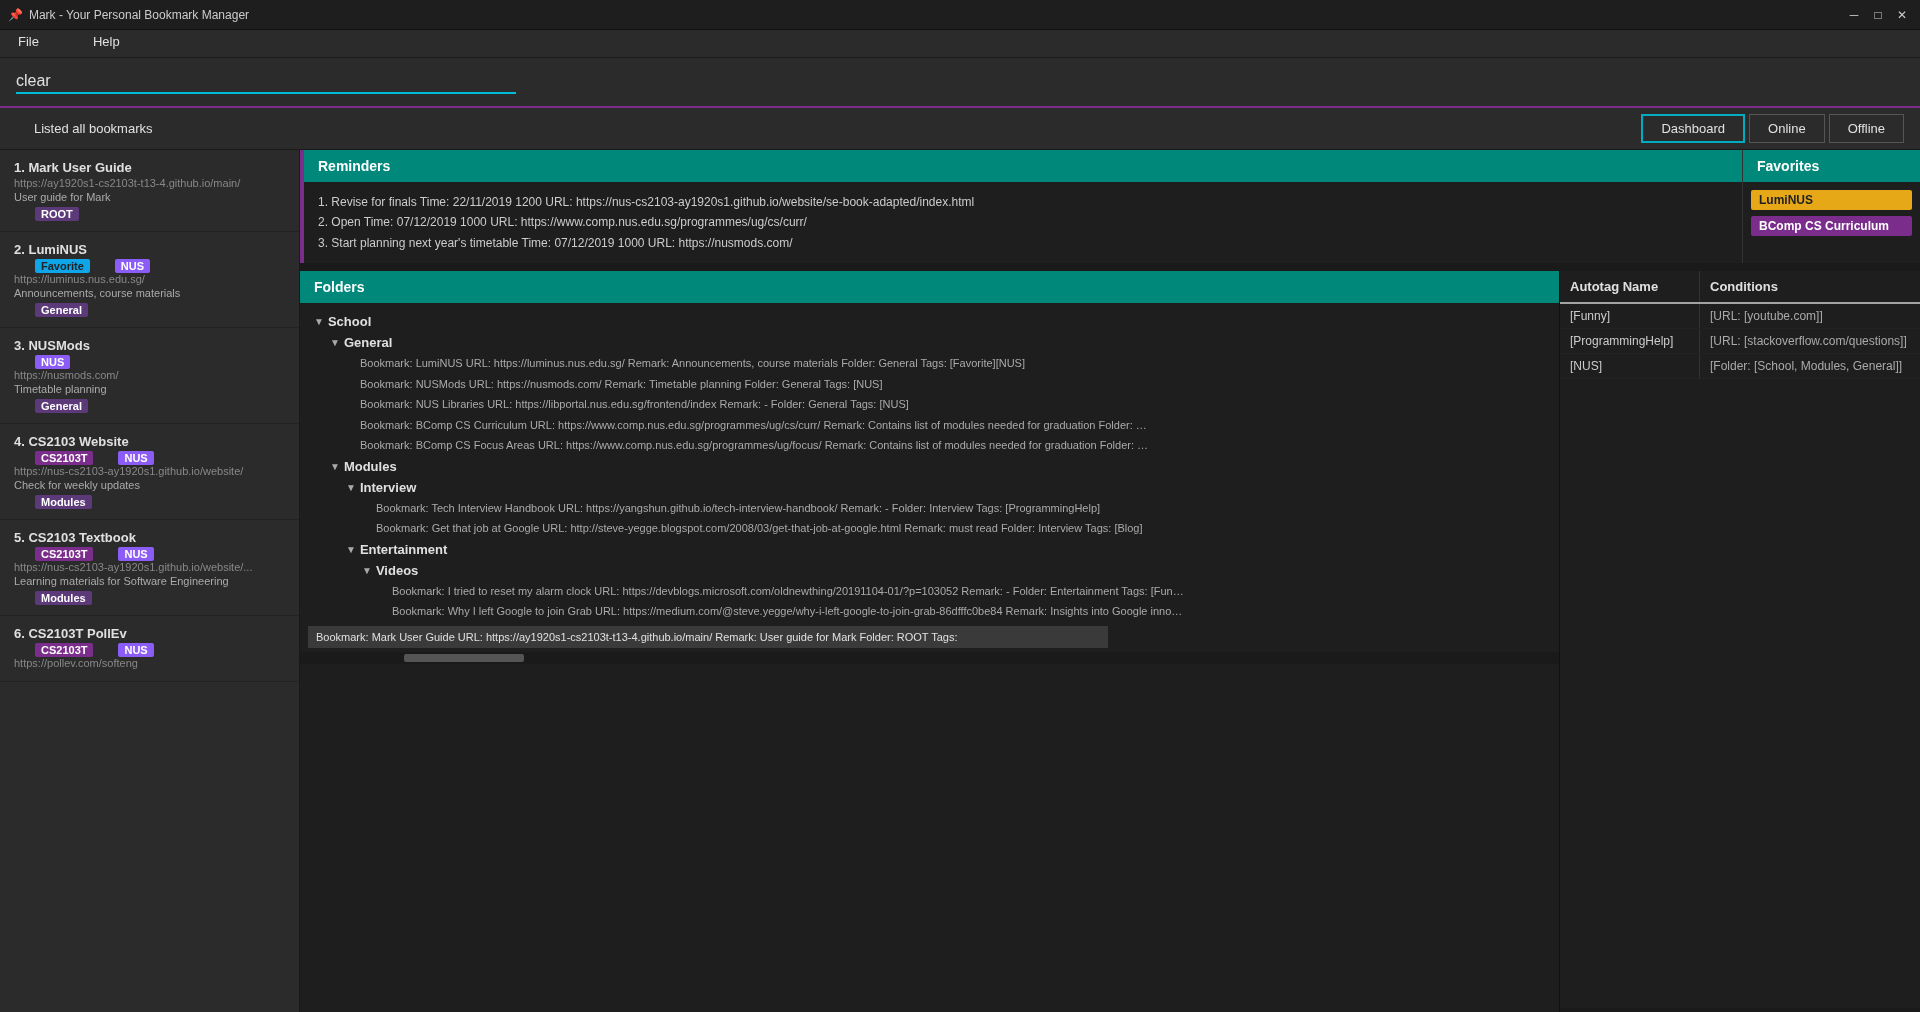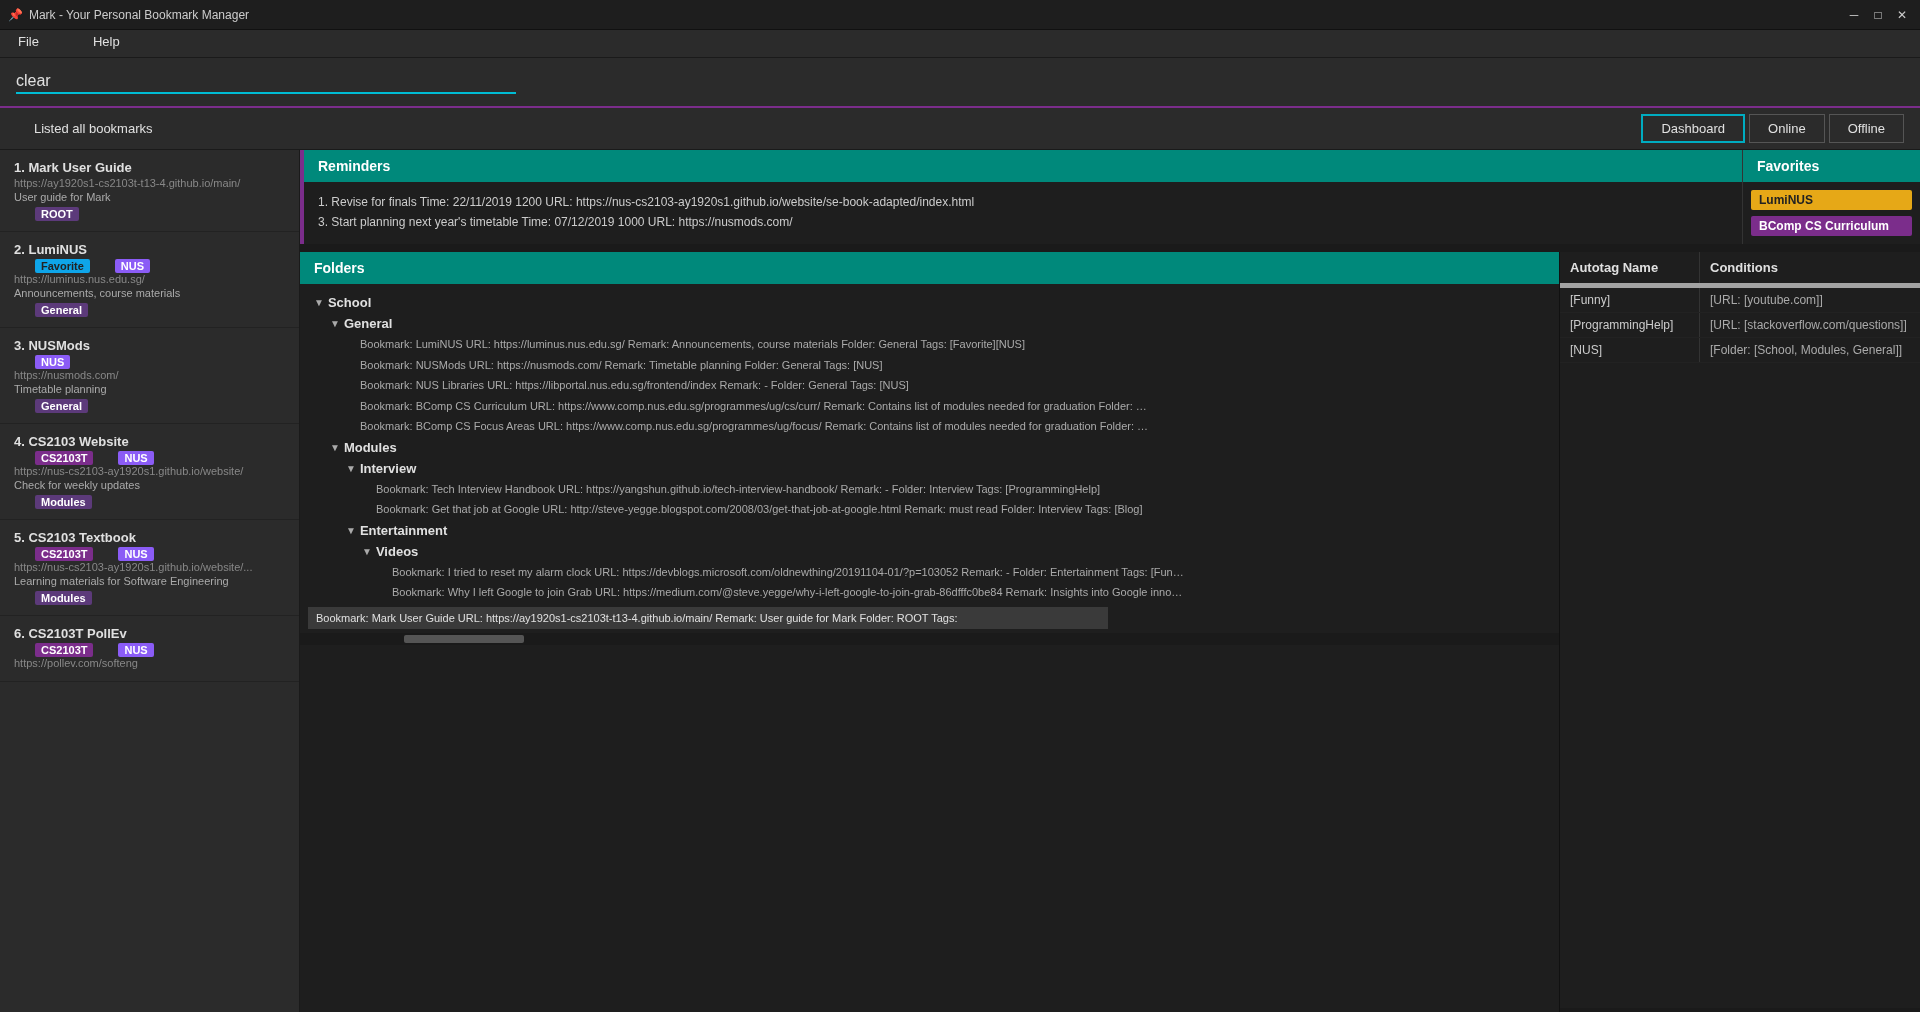--- a/index.html
+++ b/index.html
@@ -61,21 +61,21 @@
     #folders-content { padding: 4px 0; }
     .folder-root { padding: 4px 8px; }
     .folder-name { display: flex; align-items: center; gap: 4px; padding: 3px 6px; font-weight: 600; color: #e0e0e0; cursor: pointer; }
     .folder-arrow { color: #aaa; font-size: 10px; }
     .subfolder { margin-left: 16px; }
     .bookmark-row { margin-left: 32px; padding: 2px 4px; font-size: 11px; color: #aaa; line-height: 1.5; white-space: nowrap; overflow: hidden; text-overflow: ellipsis; max-width: 800px; cursor: pointer; }
     .bookmark-row.selected { background: #3a3a3a; color: #e0e0e0; }
 
     
     #autotag-panel { width: 360px; background: #1e1e1e; flex-shrink: 0; display: flex; flex-direction: column; }
-    #autotag-header { display: flex; border-bottom: 5px solid #a3a3a3; align-items: flex-end; }
+    #autotag-header { display: flex; border-bottom: 2px solid #a3a3a3; align-items: flex-end; }
     .autotag-col { padding: 8px 10px; font-weight: 600; color: #e0e0e0; font-size: 13px; }
     .autotag-col:first-child { width: 140px; border-right: 1px solid #333; }
     #autotag-rows { flex: 1; overflow-y: auto; }
     .autotag-row { display: flex; border-bottom: 1px solid #222; }
     .autotag-cell { padding: 5px 10px; font-size: 12px; color: #aaa; }
     .autotag-cell:first-child { width: 140px; border-right: 1px solid #333; color: #ccc; }
     #favorites-header { background: #00897b; padding: 8px 14px; font-weight: 600; color: #fff; font-size: 14px; }
     #favorites-content { padding: 8px; display: flex; flex-direction: column; gap: 4px; }
     .fav-tag { padding: 3px 8px; border-radius: 2px; font-size: 12px; font-weight: 600; cursor: pointer; display: inline-block; }
 
@@ -199,20 +199,21 @@
   </div>
 
   <div id="right-panel">
 
     <div style="display:flex; flex-shrink:0;">
 
       <div id="reminders-panel" style="flex:1;">
         <div id="reminders-header">Reminders</div>
         <div id="reminders-content">
           <div>1.  Revise for finals Time: 22/11/2019 1200 URL: https://nus-cs2103-ay1920s1.github.io/website/se-book-adapted/index.html</div>
+          <div>2.  Open Time: 07/12/2019 1000 URL: https://www.comp.nus.edu.sg/programmes/ug/cs/curr/</div>
           <div>3.  Start planning next year's timetable Time: 07/12/2019 1000 URL: https://nusmods.com/</div>
         </div>
       </div>
 
       <div style="width:178px; background:#1e1e1e; border-left:1px solid #333;">
         <div id="favorites-header" style="background:#00897b; padding:8px 14px; font-weight:600; color:#fff; font-size:14px;">Favorites</div>
         <div id="favorites-content" style="padding:8px; display:flex; flex-direction:column; gap:6px;">
           <span class="fav-tag" style="background:#e6a817; color:#222;">LumiNUS</span>
           <span class="fav-tag" style="background:#7b2d8b; color:#fff;">BComp CS Curriculum</span>
         </div>

